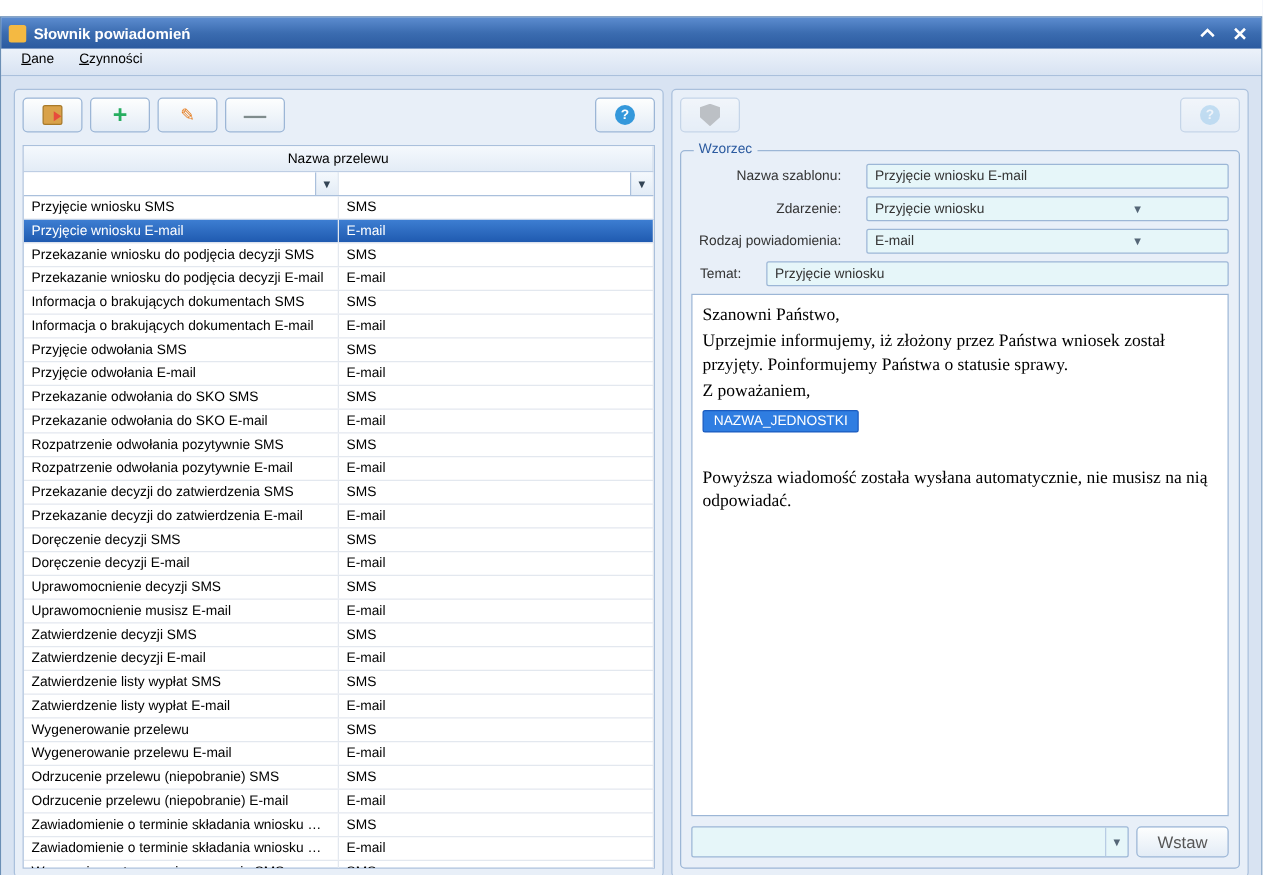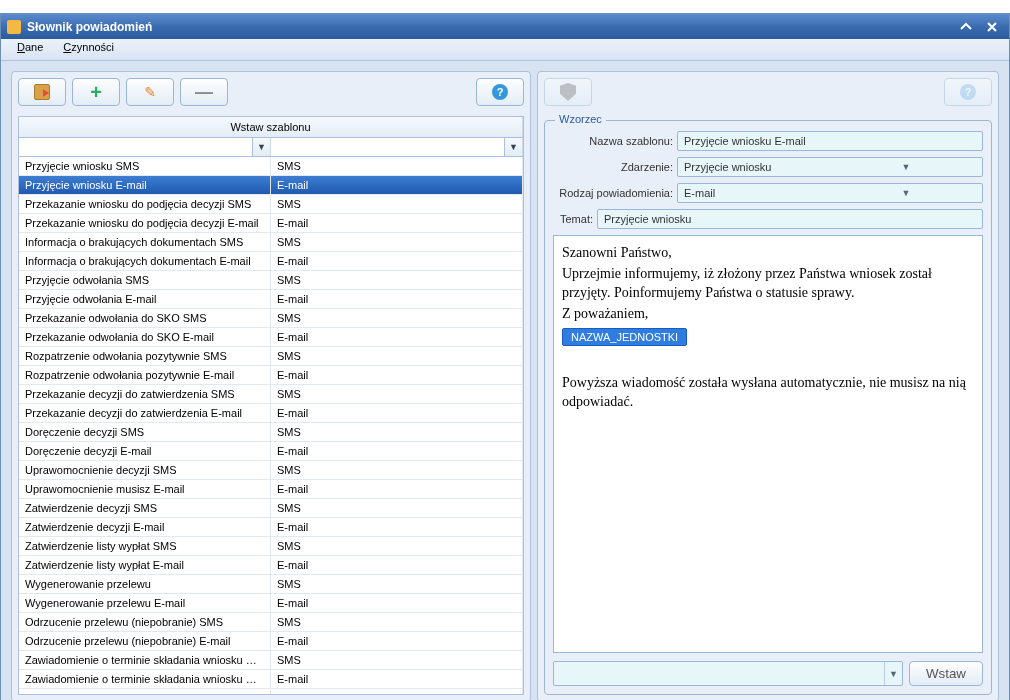--- a/index.html
+++ b/index.html
@@ -36,21 +36,21 @@
   .filter-cell .dd { width: 18px; border-left: 1px solid #aac0dc; background: linear-gradient(to bottom, #f5f9fd, #e3ecf6); display: flex; align-items: center; justify-content: center; cursor: pointer; font-size: 9px; color: #345; }
   .tbody { flex: 1; overflow-y: scroll; }
   .tr { display: flex; border-bottom: 1px solid #e3e8ef; cursor: pointer; }
   .tr.selected { background: linear-gradient(to bottom, #3d7ed2, #1f5ab0); color: #fff; }
   .td { flex: 1; padding: 3px 6px; border-right: 1px solid #e3e8ef; white-space: nowrap; overflow: hidden; text-overflow: ellipsis; }
   .tbody::-webkit-scrollbar { width: 16px; }
   .tbody::-webkit-scrollbar-track { background: #e8eff8; border-left: 1px solid #cdd9e9; }
   .tbody::-webkit-scrollbar-thumb { background: linear-gradient(to right, #d0ddee, #b8cce4); border: 1px solid #9cb6d6; border-radius: 2px; }
   .fieldset { border: 1px solid #9cb6d6; border-radius: 4px; padding: 10px 8px 8px; margin-top: 4px; flex: 1; display: flex; flex-direction: column; position: relative; }
   .fieldset-legend { position: absolute; top: -8px; left: 10px; background: #e8eff8; padding: 0 4px; color: #2b5a9f; font-weight: normal; }
-  .form-row { display: flex; align-items: center; margin-bottom: 6px; gap: 4px; }
+  .form-row { display: flex; align-items: center; margin-bottom: 6px; gap: 20px; }
   .form-label { flex: 0 0 120px; text-align: right; color: #333; }
   .form-input { flex: 1; border: 1px solid #9cb6d6; background: #e6f6f9; padding: 3px 6px; font-family: inherit; font-size: 11px; color: #333; border-radius: 2px; }
   .form-input.dd { display: flex; align-items: center; padding: 0; }
   .form-input.dd span { flex: 1; padding: 3px 6px; }
   .form-input.dd .caret { width: 16px; text-align: center; color: #567; font-size: 9px; cursor: pointer; }
   .editor { flex: 1; border: 1px solid #9cb6d6; background: #fff; padding: 6px 8px; font-family: "Times New Roman", serif; font-size: 14px; color: #000; overflow-y: scroll; position: relative; }
   .editor p { margin: 2px 0; line-height: 1.35; }
   .placeholder-chip { display: inline-block; background: #2f7de1; color: #fff; border: 1px solid #1a5bbf; padding: 2px 8px; font-family: Tahoma, Arial, sans-serif; font-size: 11px; border-radius: 2px; margin: 2px 0 6px; }
   .bottom-row { display: flex; gap: 6px; margin-top: 8px; align-items: stretch; }
   .insert-combo { flex: 1; display: flex; border: 1px solid #9cb6d6; background: #e6f6f9; border-radius: 2px; }
@@ -100,21 +100,21 @@
             <span class="icon-minus">—</span>
           </div>
         <div class="tbtn-spacer"></div>
         <div class="tbtn">
             <div class="icon-help">?</div>
           </div>
       </div>
 
       <div class="table-area">
         <div class="thead">
-          <div class="th">Wstaw szablonu</div>
+          <div class="th">Nazwa przelewu</div>
         </div>
         <div class="filter-row">
           <div class="filter-cell">
             <input type="text" style="">
             <div class="dd">▼</div>
           </div>
           <div class="filter-cell">
             <input type="text" style="">
             <div class="dd">▼</div>
           </div>

